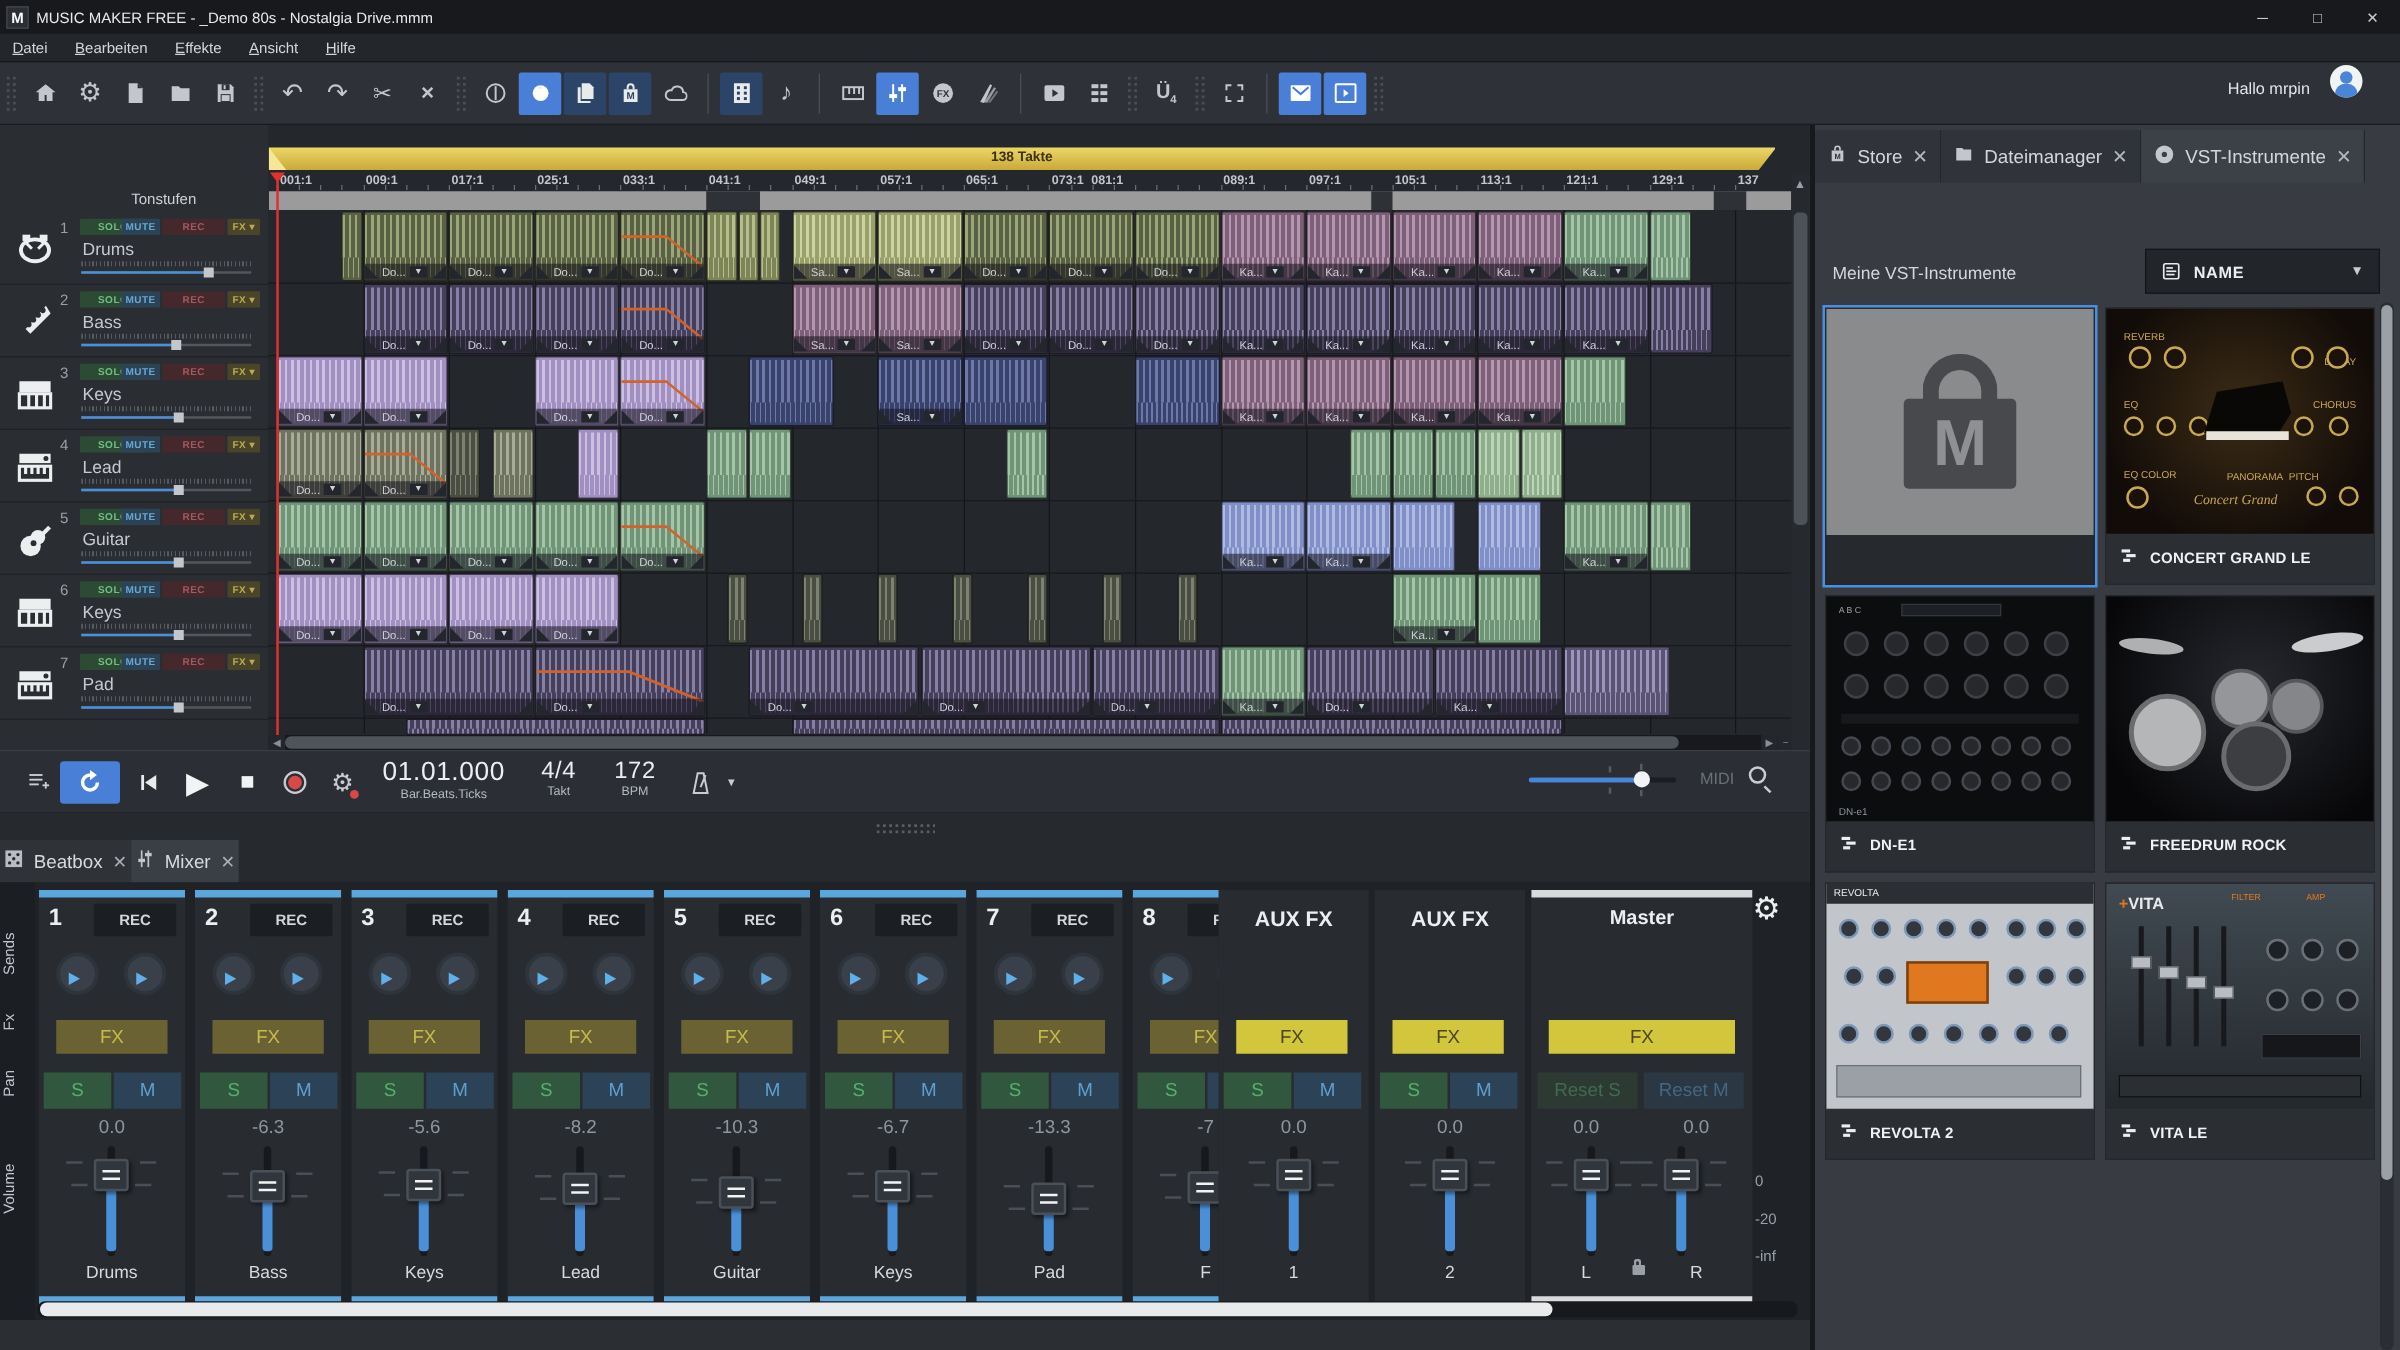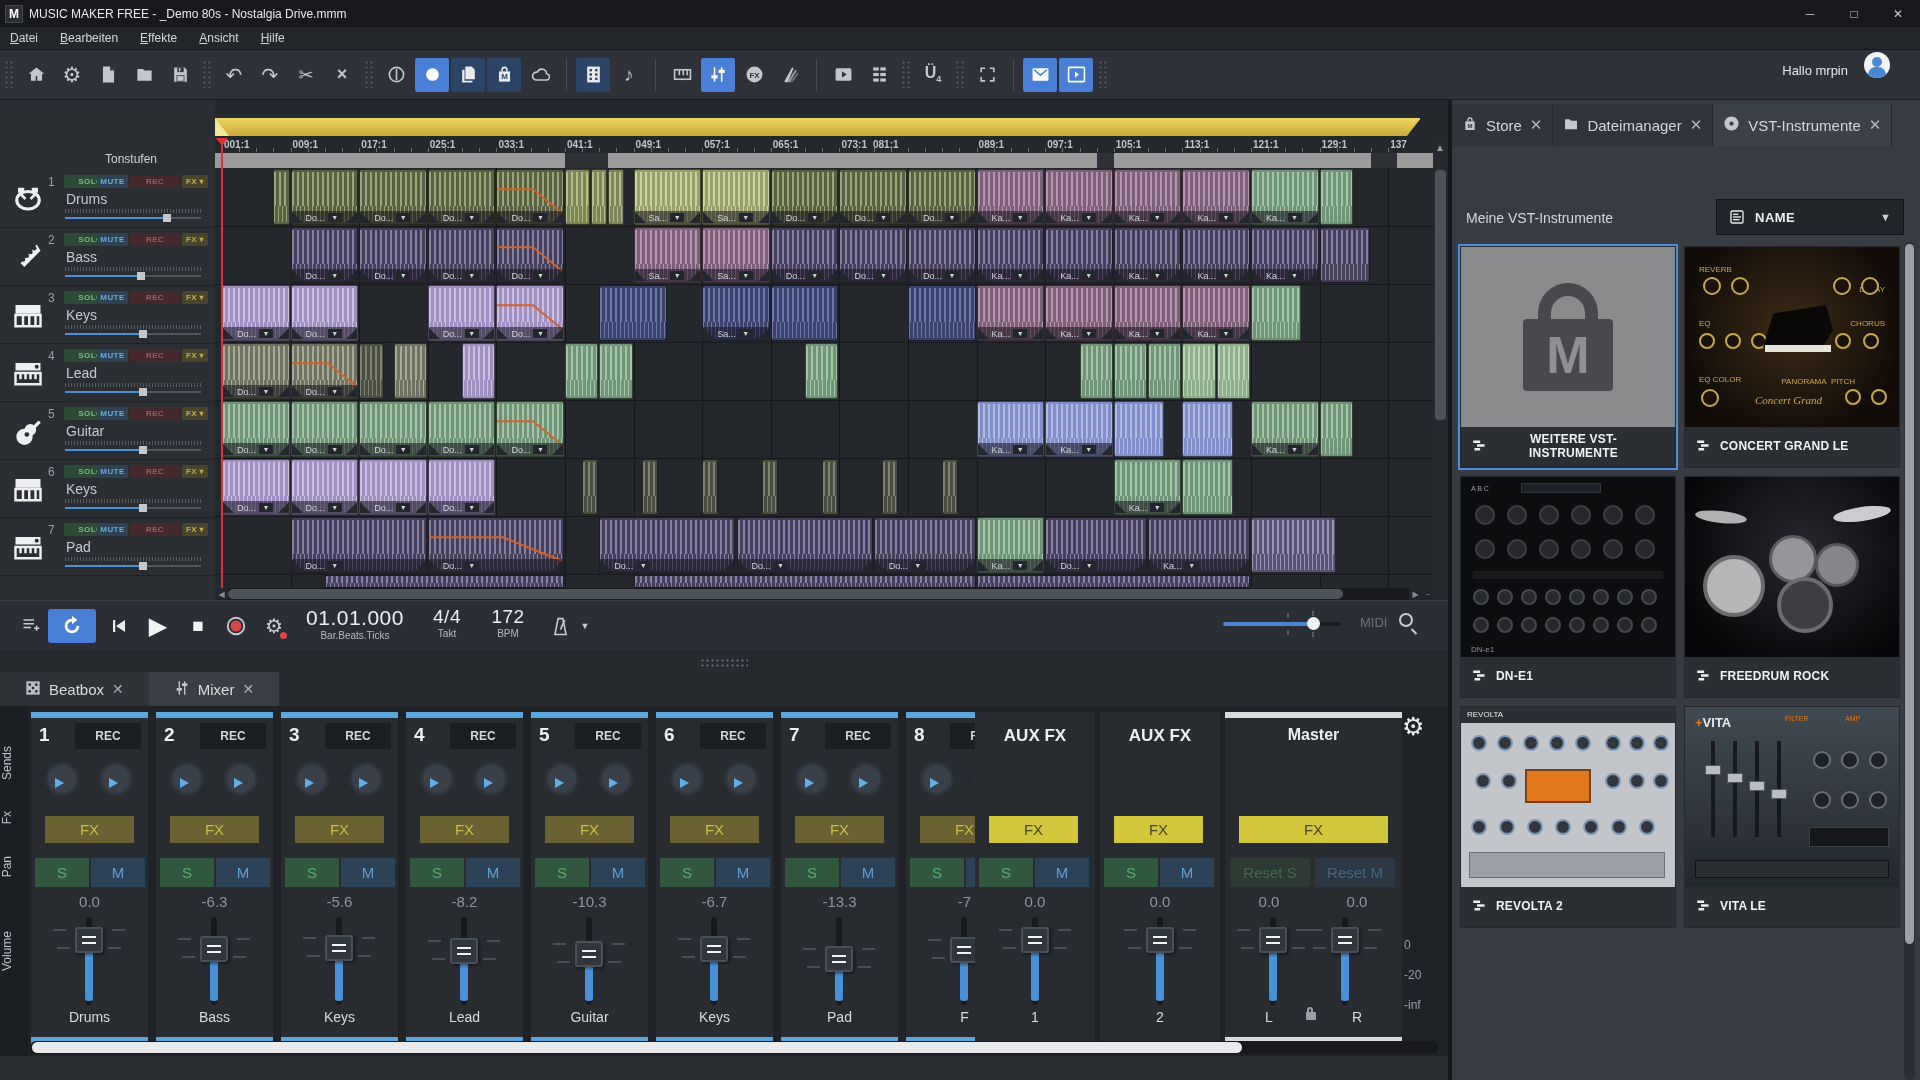--- a/index.html
+++ b/index.html
@@ -98,21 +98,21 @@
   .tstick { position:absolute; width:2px; height:5px; background:#565b61; }
   #midilabel { position:absolute; left:1360px; top:615px; font-size:13px; color:#6a7077; }
   #lens { position:absolute; left:1399px; top:613px; width:14px; height:14px; border:2px solid #c9ccd1; border-radius:50%; }
   #lens::after { content:""; position:absolute; left:12px; top:13px; width:2px; height:7px; background:#c9ccd1; transform:rotate(-45deg); }
   #dragdots { left:700px; top:658px; width:48px; height:10px;
     background-image:radial-gradient(#5a5f65 1px, transparent 1.2px); background-size:5px 5px; }
 
   
   #gap1 { left:0; top:650px; width:1448px; height:22px; background:#26292d; }
   #btabs { left:0; top:672px; width:1448px; height:34px; background:#26292d; display:flex; }
-  .btab { height:34px; display:flex; align-items:center; gap:8px; padding:0 25px; font-size:15px; color:#d8dadc; }
+  .btab { height:34px; display:flex; align-items:center; gap:8px; padding:0 3px; font-size:15px; color:#d8dadc; }
   .btab svg { fill:#b9bdc3; }
   .btab .x { color:#aab0b6; font-size:14px; }
   #mixer { left:0; top:706px; width:1448px; height:374px; background:#1f2226; }
   #rail { position:absolute; left:0; top:0; width:28px; height:374px; background:#1b1e22; }
   .raillbl { position:absolute; left:0; width:28px; text-align:center; writing-mode:vertical-rl; transform:rotate(180deg); font-size:12px; color:#c3c7cd; }
   .strip { position:absolute; top:6px; width:117px; height:332px; background:#282c31; overflow:hidden; }
   .stripe { position:absolute; left:0; top:0; width:100%; height:6px; background:#5ba7dd; }
   .stripeB { position:absolute; left:0; bottom:0; width:100%; height:7px; background:#5ba7dd; }
   .chnum { position:absolute; left:8px; top:12px; font-size:19px; font-weight:bold; color:#eceef0; }
   .recbtn { position:absolute; left:44px; top:11px; width:66px; height:26px; background:#1b1e22; color:#d4d7da;
@@ -509,20 +509,21 @@
           <div class="trfill" style="width: 77.52px;"></div>
           <div class="trhandle" style="left: 73.52px;"></div>
         </div>
       </div>
     </div>
 
   <div id="arr" class="abs">
     <div id="taktebar">
       <div class="notch"></div>
         <div class="endcut"></div>
+      <div id="taktelabel">138 Takte</div>
     </div>
     <div id="ruler">
       <div id="rulerstrip">
           <div class="rgap" style="left: 350px; width: 42.875px;"></div>
           <div class="rgap" style="left: 881.65px; width: 17.15px;"></div>
           <div class="rgap" style="left: 1156.05px; width: 25.725px;"></div>
         </div>
     <div class="rlabel" style="left: 9px;">001:1</div>
         <div class="rlabel" style="left: 77.6px;">009:1</div>
         <div class="rlabel" style="left: 146.2px;">017:1</div>
@@ -1854,28 +1855,20 @@
     <div id="cards"></div>
     <div id="rpscroll">
         <div id="rpthumb"></div>
       </div>
   <div class="card selected" style="left: 8px; top: 146px;">
         <div class="cardimg">
           <div style="position:absolute;inset:0;background:#898b8d;"></div>
     <div style="position:absolute;left:77px;top:36px;width:60px;height:46px;border:13px solid #47494c;border-bottom:none;border-radius:32px 32px 0 0;"></div>
     <div style="position:absolute;left:62px;top:72px;width:90px;height:72px;background:#47494c;border-radius:4px;display:flex;align-items:center;justify-content:center;font-size:52px;font-weight:bold;color:#8e9093;">M</div>
         </div>
-        <div class="cardlbl">
-          <span class="lvl"><svg width="17" height="15" viewBox="0 0 24 24" fill="currentColor">
-              <rect x="2" y="4" width="11" height="4" fill="#eceef0"></rect>
-              <rect x="8" y="10" width="12" height="4" fill="#eceef0"></rect>
-              <rect x="4" y="16" width="9" height="4" fill="#eceef0"></rect>
-            </svg></span>
-          <span class="nm" style="text-align: center; flex: 1 1 0%; margin-right: 24px;">WEITERE VST-<br>INSTRUMENTE</span>
-        </div>
       </div>
       <div class="card" style="left: 232px; top: 146px;">
         <div class="cardimg">
           <div style="position:absolute;inset:0;background:radial-gradient(circle at 50% 45%, #3d2c16, #120c08 75%);"></div>
     <div style="position:absolute;left:14px;top:18px;font-size:8px;color:#c9a84c;text-align:right;">REVERB</div>
     <div style="position:absolute;right:14px;top:18px;font-size:8px;color:#c9a84c;margin-top:20px;">DELAY</div>
     <div style="position:absolute;left:14px;top:72px;font-size:8px;color:#c9a84c;">EQ</div>
     <div style="position:absolute;right:14px;top:72px;font-size:8px;color:#c9a84c;">CHORUS</div>
     <div style="position:absolute;left:14px;top:128px;font-size:8px;color:#c9a84c;">EQ COLOR</div>
     <div style="position:absolute;right:44px;bottom:42px;font-size:8px;color:#c9a84c;">PANORAMA&nbsp; PITCH</div>

